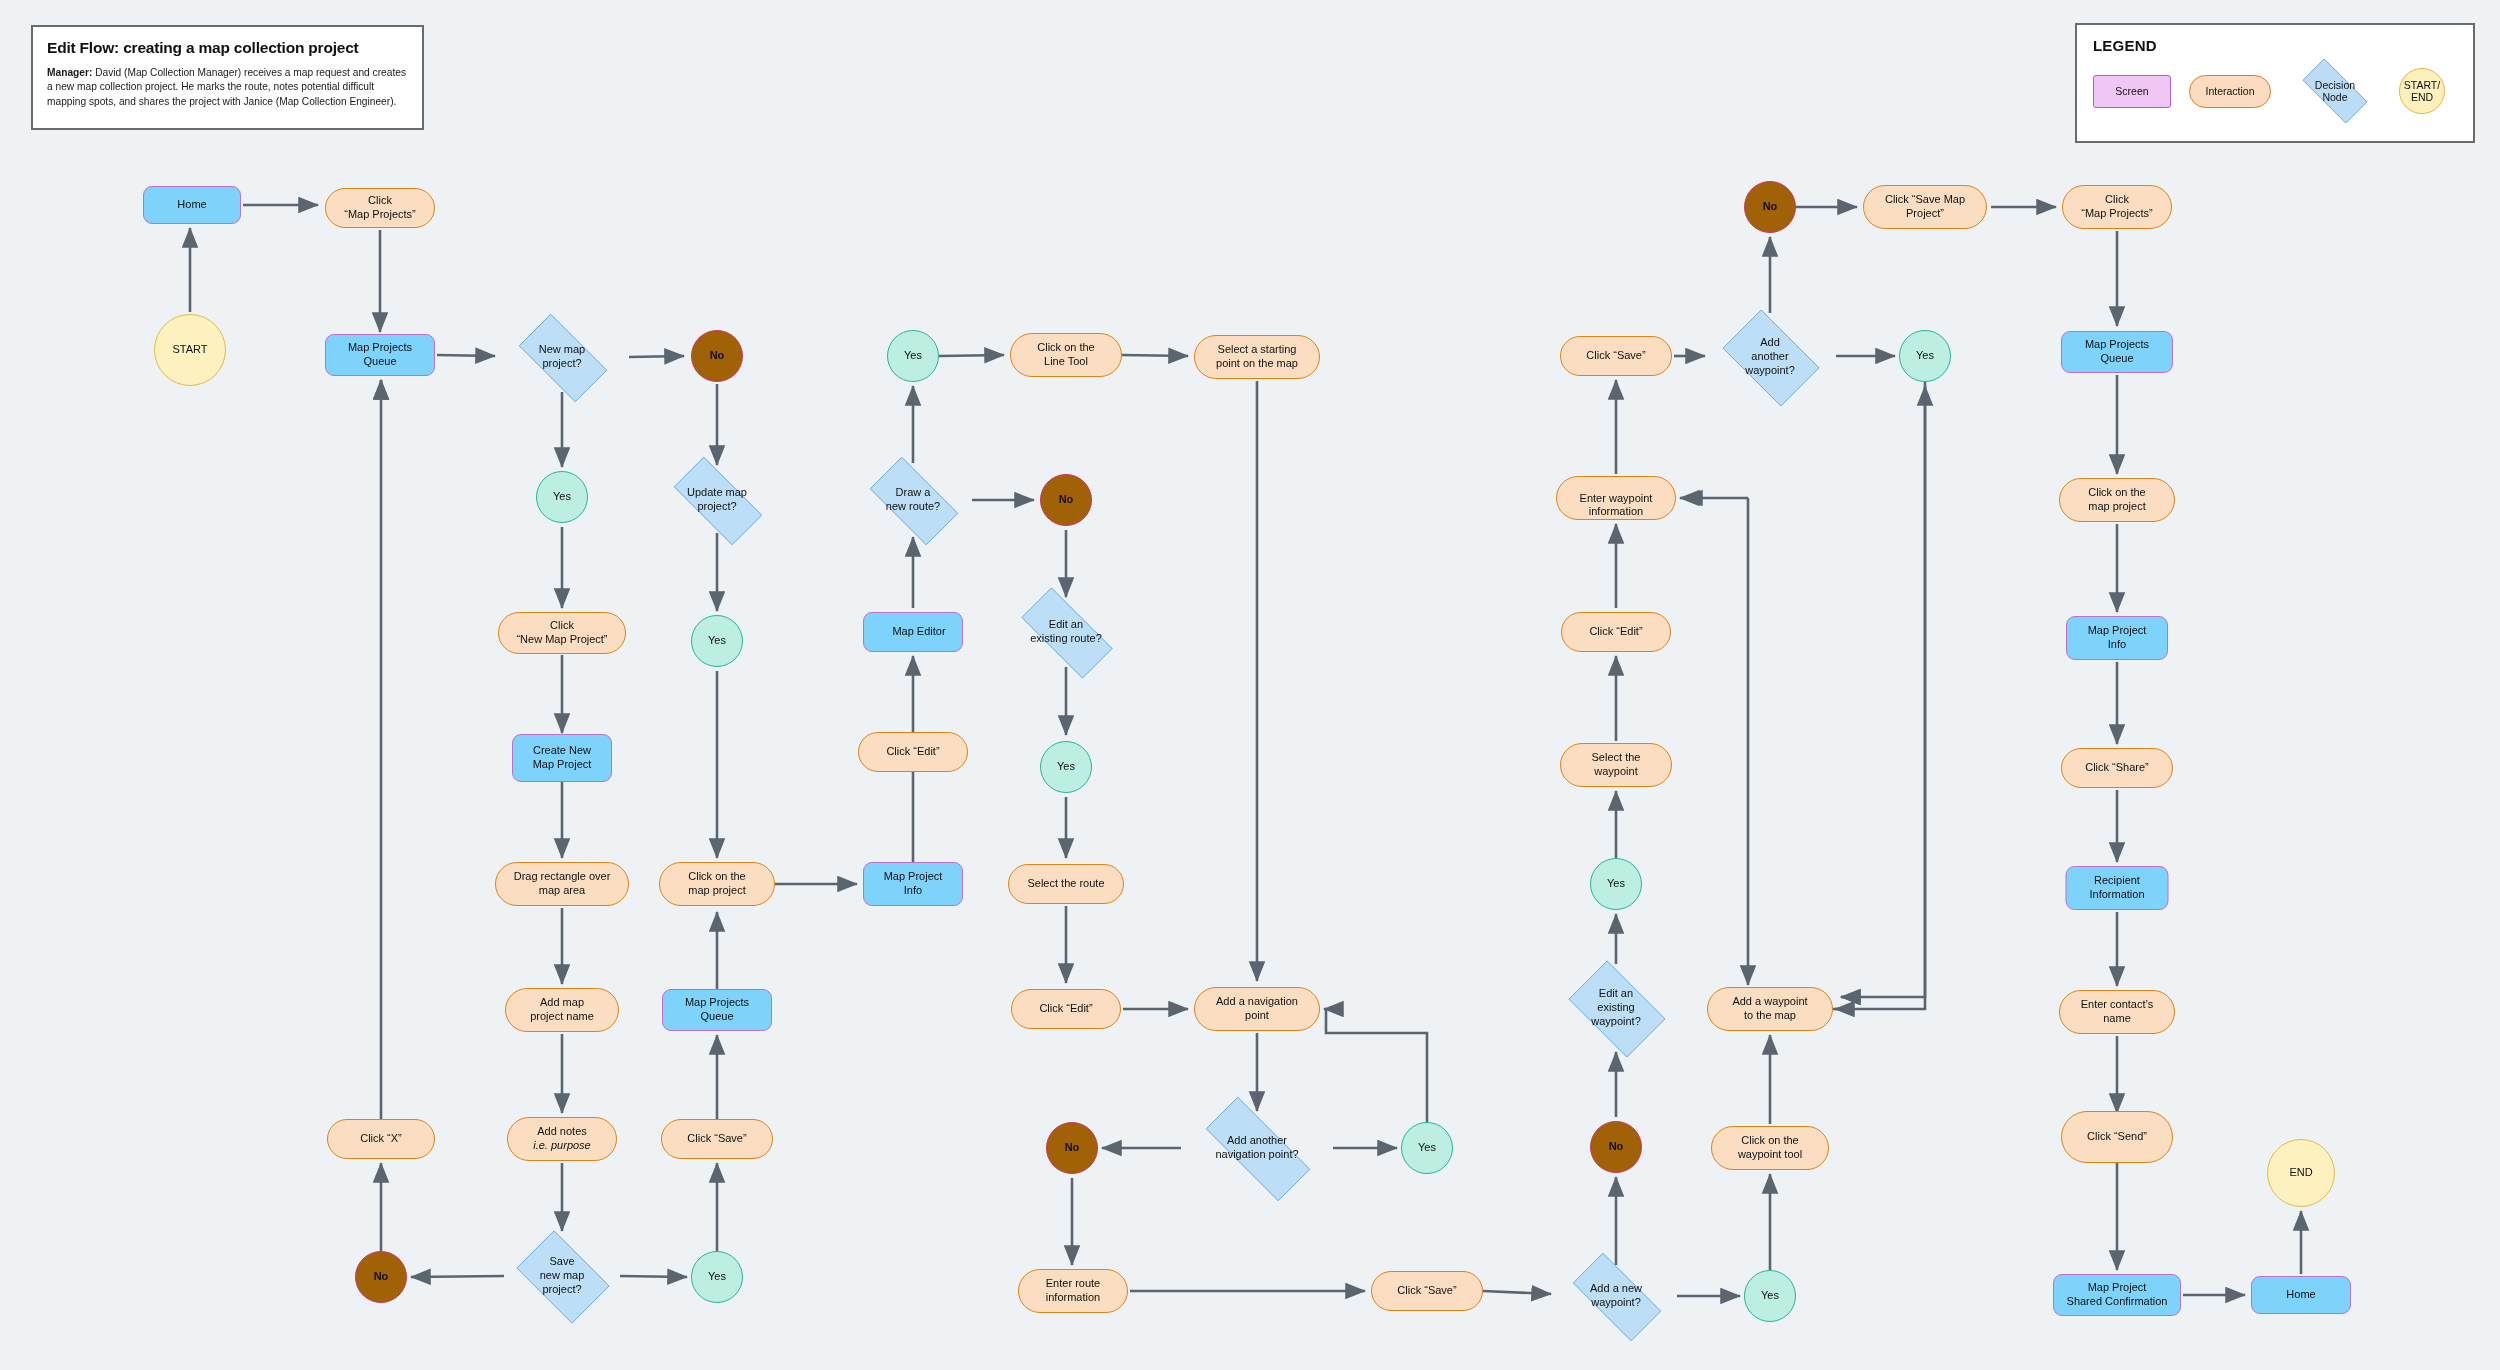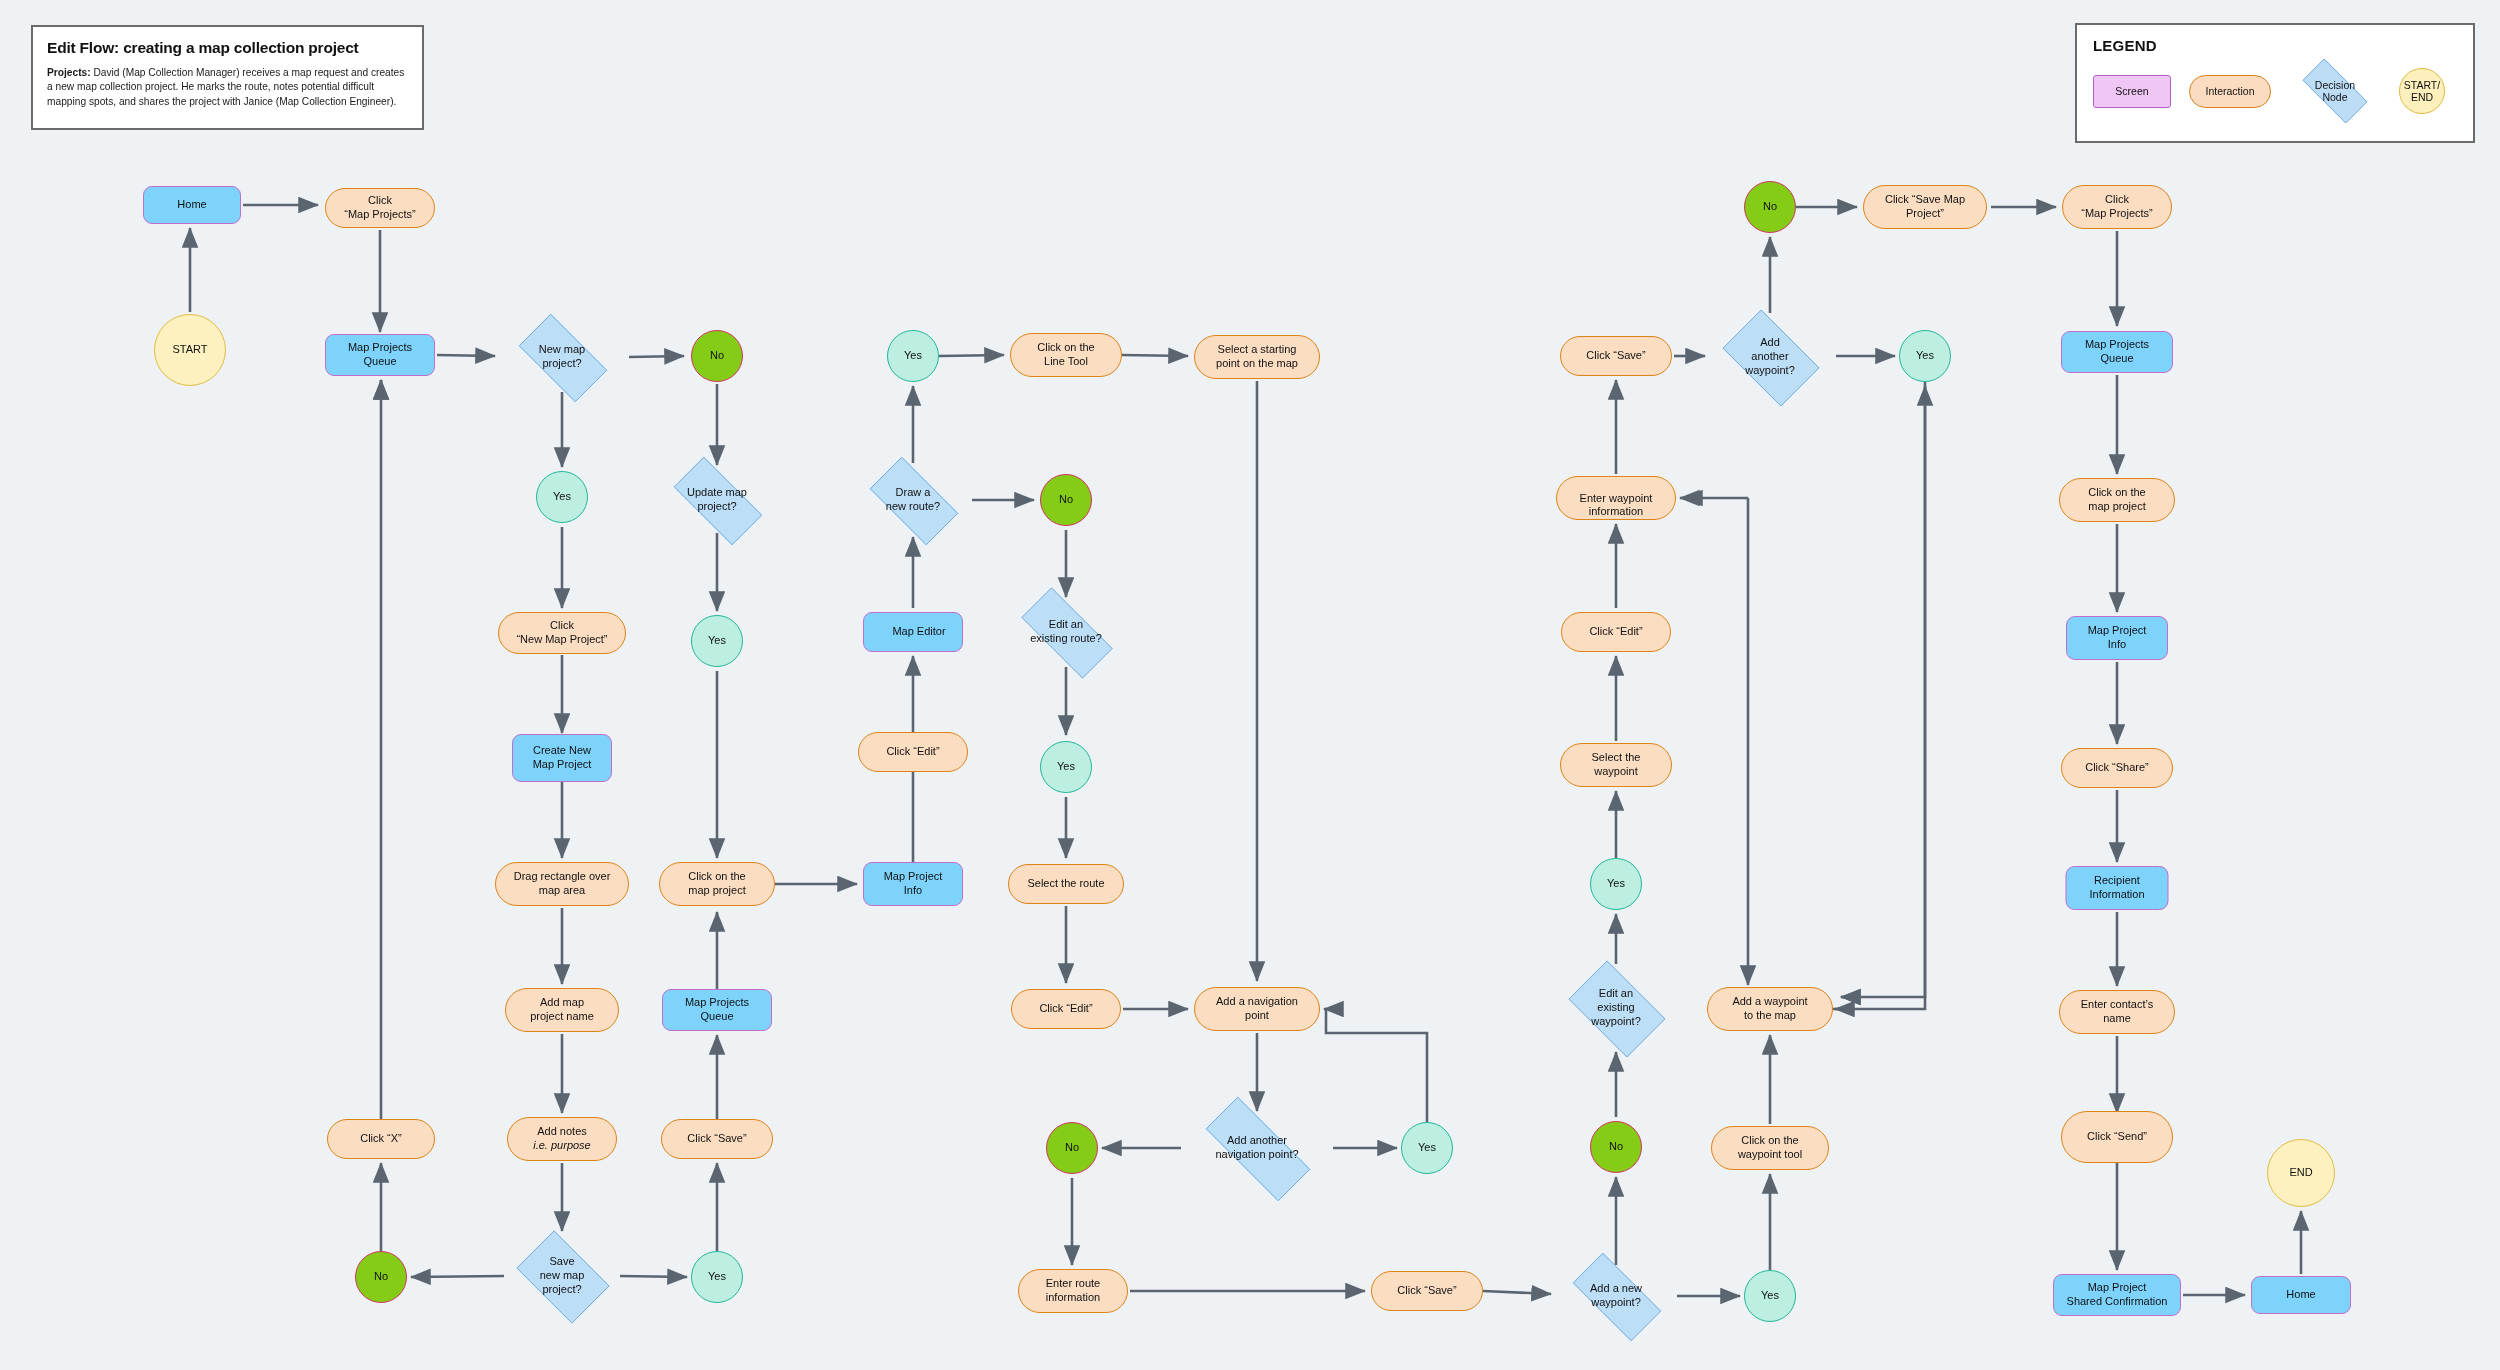--- a/index.html
+++ b/index.html
@@ -29,21 +29,21 @@
         text-align:center;box-sizing:border-box;font-size:11px;color:#111;line-height:1.25;
         transform:translate(-50%,-50%);}
   .node .lbl{display:block;padding:0 5px;}
   .n-screen{background:#7dd3fc;border:1.5px solid #c06fd0;border-radius:9px;}
   .n-inter{background:#fbddc2;border:1.9px solid #dd8418;border-radius:28px;}
   .n-dec{background:transparent;border:none;}
   .n-dec .dshape{position:absolute;left:0;top:0;width:100%;height:100%;
         background:#bcdef6;border:1.5px solid #4e96d7;transform:rotate(45deg) scale(.665);}
   .n-dec .lbl{position:relative;z-index:3;}
   .n-yes{background:#bdeee2;border:1.9px solid #25b79a;border-radius:50%;}
-  .n-no{background:#84cc16;border:1.9px solid #d13462;border-radius:50%;}
+  .n-no{background:#a16207;border:1.9px solid #d13462;border-radius:50%;font-weight:bold;}
   .n-term{background:#fdf1bf;border:1.9px solid #e3bb44;border-radius:50%;}
 
   #edges{position:absolute;left:0;top:0;width:2500px;height:1370px;pointer-events:none;}
 </style>
 </head>
 <body>
 
 <div id="canvas">
 
   <svg id="edges" viewBox="0 0 2500 1370">
@@ -131,21 +131,21 @@
       <path d="M2117,912 L2117,986"></path>
       <path d="M2117,1036 L2117,1113"></path>
       <path d="M2117,1159 L2117,1270"></path>
       <path d="M2183,1295 L2245,1295"></path>
       <path d="M2301,1274 L2301,1211"></path>
     </g>
   </svg>
 
   <div class="panel" id="info-panel">
     <div id="info-title">Edit Flow: creating a map collection project</div>
-    <div id="info-body"><b>Projects:</b><span> David (Map Collection Manager) receives a map request and creates a new map collection project. He marks the route, notes potential difficult mapping spots, and shares the project with Janice (Map Collection Engineer).</span></div>
+    <div id="info-body"><b>Manager:</b><span> David (Map Collection Manager) receives a map request and creates a new map collection project. He marks the route, notes potential difficult mapping spots, and shares the project with Janice (Map Collection Engineer).</span></div>
   </div>
 
   <div class="panel" id="legend-panel">
     <div id="legend-title">LEGEND</div>
     <div id="legend-row">
       <div class="lg lg-screen">
           <span>Screen</span>
         </div>
       <div class="lg lg-inter">
           <span>Interaction</span>

